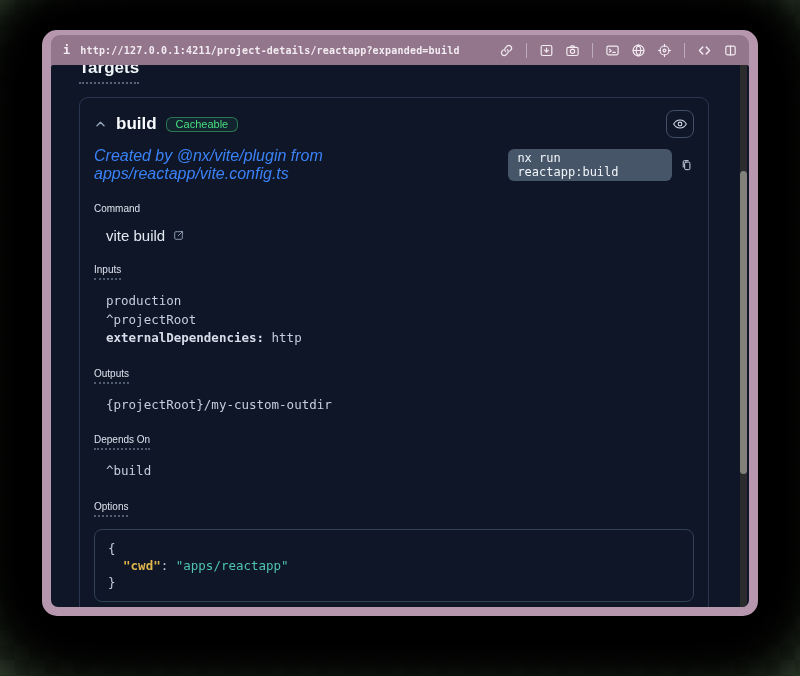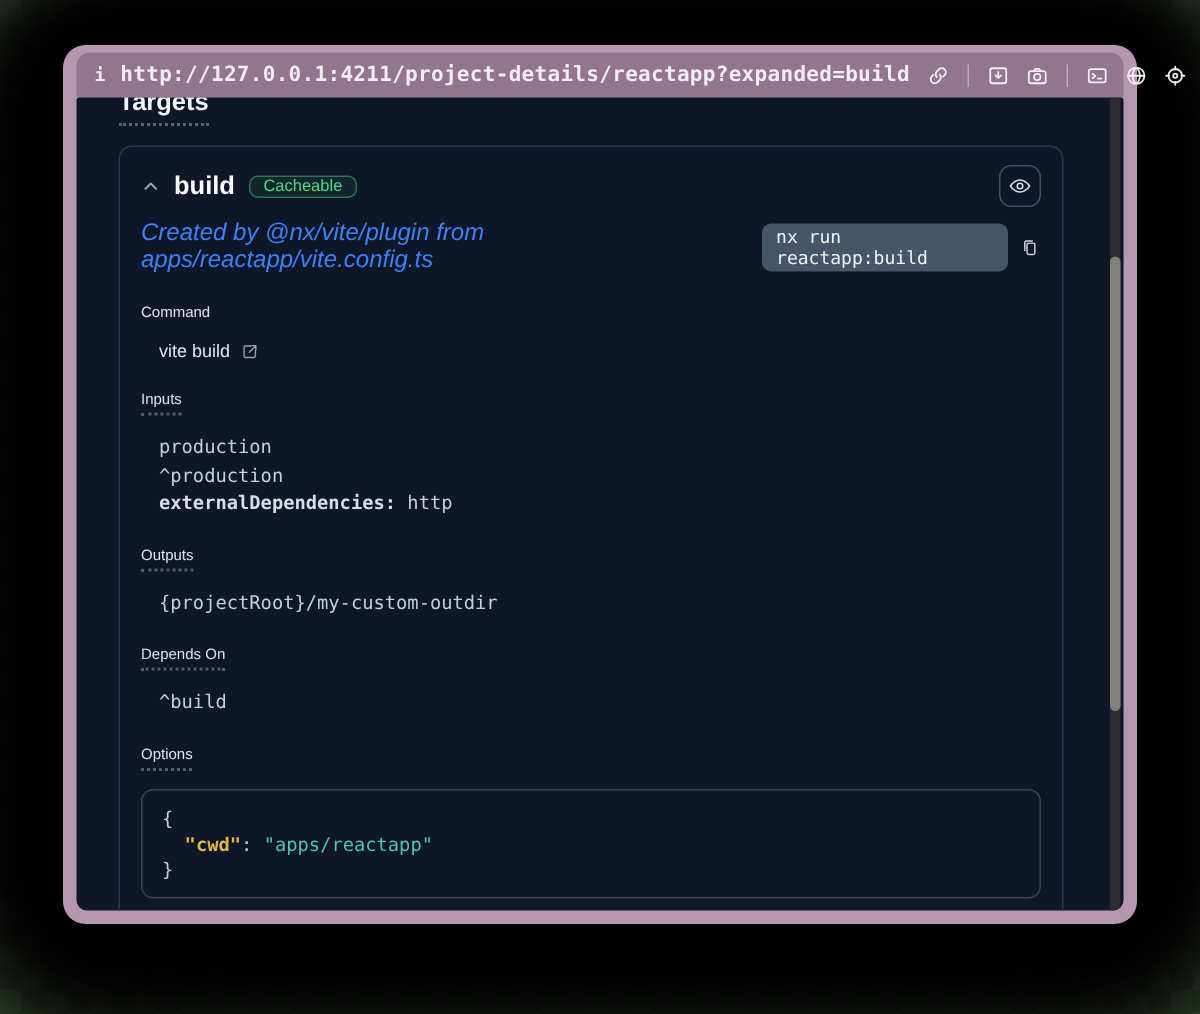--- a/index.html
+++ b/index.html
@@ -23,21 +23,21 @@
       -46px 0 70px 26px rgba(0,0,0,0.9);
   }
   .topbar {
     height: 30px; background: var(--topbar);
     border-radius: 9px 9px 0 0;
     display: flex; align-items: center;
     padding: 0 10px 0 12px; gap: 10px;
     color: #f3ecf2;
   }
   .info-glyph { font-family: "DejaVu Sans Mono", monospace; font-weight: bold; font-size: 12px; }
-  .url { font-family: "DejaVu Sans Mono", monospace; font-size: 14px; font-weight: bold; letter-spacing: .2px; white-space: nowrap; }
+  .url { font-family: "DejaVu Sans Mono", monospace; font-size: 10px; font-weight: bold; letter-spacing: .2px; white-space: nowrap; }
   .tb-icons { margin-left: auto; display: flex; align-items: center; gap: 9px; }
   .tb-btn { width: 17px; height: 17px; display: inline-flex; align-items: center; justify-content: center; color: #f3ecf2; cursor: pointer; }
   .tb-btn svg { width: 15px; height: 15px; }
   .tb-sep { width: 1px; height: 15px; background: rgba(255,255,255,0.4); margin: 0 2px; }
   svg { stroke: currentColor; fill: none; stroke-width: 1.9; stroke-linecap: round; stroke-linejoin: round; }
 
   
   .page {
     position: relative; height: 542px; background: var(--page-bg);
     border-radius: 2px 2px 7px 7px; overflow: hidden;
@@ -72,21 +72,21 @@
   .run-wrap { display: flex; align-items: center; gap: 8px; }
   .run-chip {
     font-family: "DejaVu Sans Mono", monospace; font-size: 12px; color: #f1f5f9;
     background: #475569; border-radius: 6px; padding: 2px 9px; cursor: pointer;
   }
   .copy-btn { color: #cbd5e1; display: inline-flex; cursor: pointer; } .copy-btn svg { width: 14px; height: 14px; stroke-width: 1.7; }
 
   .section-label { margin-top: 20px; font-size: 10px; color: #dde3ec; width: max-content; }
   .section-label.dotted { border-bottom: 2px dotted rgba(148,163,184,0.5); padding-bottom: 3px; }
 
-  .command-line { margin: 13px 0 0 12px; font-size: 12px; color: #e2e8f0; display: flex; align-items: center; gap: 7px; width: max-content; cursor: pointer; }
+  .command-line { margin: 13px 0 0 12px; font-size: 15px; color: #e2e8f0; display: flex; align-items: center; gap: 7px; width: max-content; cursor: pointer; }
   .command-line svg { width: 13px; height: 13px; color: #94a3b8; stroke-width: 1.7; }
 
   .mono-list { margin: 12px 0 0 12px; font-family: "DejaVu Sans Mono", monospace; font-size: 12.5px; color: #c6cedb; line-height: 18.5px; }
   .mono-list .bold { font-weight: bold; color: #d7dde8; }
 
   .code-block {
     margin: 12px 0 0 0; border: 1px solid #334155; border-radius: 8px; padding: 10px 13px;
     font-family: "DejaVu Sans Mono", monospace; font-size: 12.5px; line-height: 17px; color: #c6cedb; white-space: pre;
   }
   .tok-key { color: var(--code-key); font-weight: bold; }
@@ -197,21 +197,21 @@
         <span>vite build</span>
         <svg viewBox="0 0 24 24">
             <path d="M13.5 5H7a2 2 0 0 0-2 2v10a2 2 0 0 0 2 2h10a2 2 0 0 0 2-2v-6.5"></path>
             <path d="M14.5 4.5H19.5V9.5M19 5l-7.5 7.5"></path>
           </svg>
       </div>
 
       <div class="section-label dotted">Inputs</div>
       <div class="mono-list">
         <div>production</div>
-        <div>^production</div>
+        <div>^projectRoot</div>
         <div><span class="bold">externalDependencies:</span><span> http</span></div>
       </div>
 
       <div class="section-label dotted">Outputs</div>
       <div class="mono-list">
         <div>{projectRoot}/my-custom-outdir</div>
       </div>
 
       <div class="section-label dotted">Depends On</div>
       <div class="mono-list">

